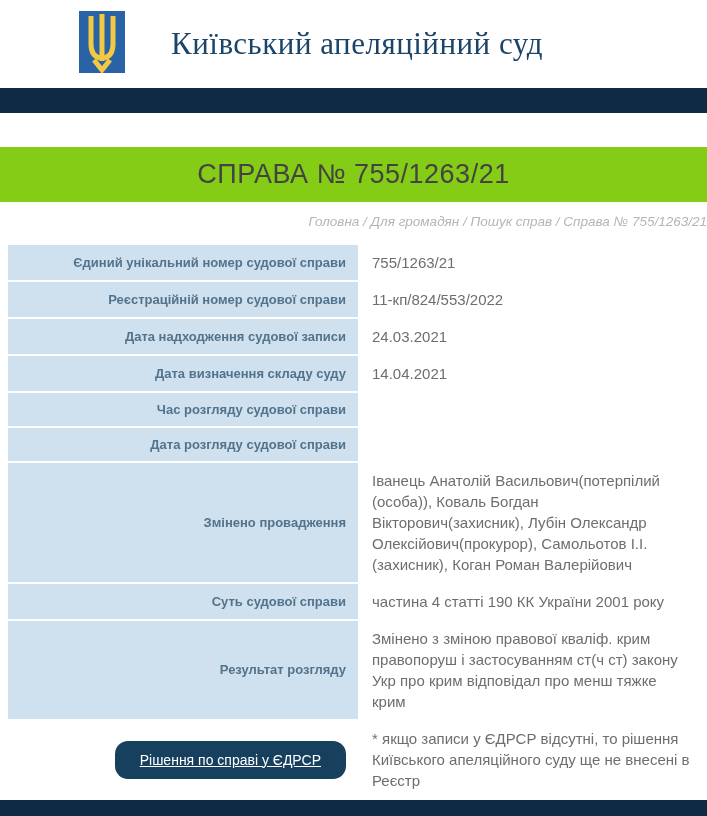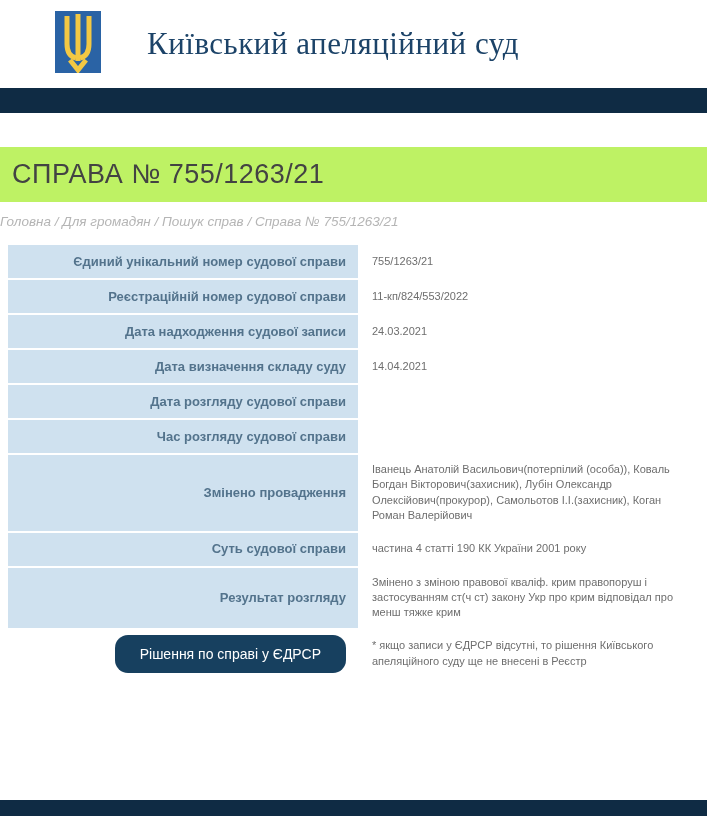--- a/index.html
+++ b/index.html
@@ -4,62 +4,62 @@
 <style>
   * { box-sizing: border-box; }
   body { margin: 0; background: #ffffff; font-family: "Liberation Sans", sans-serif; }
   .page {
     width: 707px; height: 816px; margin: 0 auto; background: #ffffff;
     display: flex; flex-direction: column; overflow: hidden; position: relative;
   }
   
   .site-header {
     height: 88px; flex-shrink: 0; display: flex; align-items: center;
-    padding-left: 55px; background: #ffffff;
+    padding-left: 79px; background: #ffffff;
   }
   .logo { flex-shrink: 0; display: block; }
   .site-title {
     margin: 0 0 0 46px; font-family: "Liberation Serif", serif;
     font-weight: 400; font-size: 31px; color: var(--header_title, #1c4368);
     letter-spacing: 0.5px;
   }
   .nav-bar { height: 25px; flex-shrink: 0; background: var(--navy, #0f2b44); }
   
   .title-band {
-    margin-top: 34px; background: #bef264; padding: 12px 12px;
+    margin-top: 34px; background: #84cc16; text-align: center; padding: 12px 4px;
   }
   .page-title {
     margin: 0; font-size: 27px; font-weight: 400; color: #434343; letter-spacing: 0.5px;
   }
   .breadcrumb {
-    margin: 12px 0 16px; text-align: left; font-style: italic;
+    margin: 12px 0 16px; text-align: right; font-style: italic;
     color: #b5b5b5; font-size: 13.5px; cursor: pointer;
   }
   
   .case-table { display: flex; flex-direction: column; gap: 2px; padding: 0 8px; }
   .row { display: flex; min-height: 33px; }
   .cell-label {
     width: 350px; flex-shrink: 0; background: var(--label_bg, #cfe1ef);
     color: var(--label_text, #53738c); font-weight: bold; font-size: 13px;
     display: flex; align-items: center; justify-content: flex-end;
     text-align: center; padding: 7px 12px; line-height: 1.35;
   }
   .cell-value {
     flex: 1; background: #ffffff; color: var(--value_text, #6e6e6e);
-    font-size: 11px; line-height: 1.4; display: flex; align-items: center;
+    font-size: 15px; line-height: 1.4; display: flex; align-items: center;
     padding: 7px 8px 7px 14px;
   }
   .cell-button {
     width: 350px; flex-shrink: 0; background: #ffffff;
     display: flex; align-items: center; justify-content: flex-end; padding: 5px 12px;
   }
   .edrsr-button {
     background: var(--button_bg, #17405f); color: #ffffff; border: none;
     font-family: "Liberation Sans", sans-serif; font-size: 14px;
-    padding: 11px 25px; border-radius: 13px; cursor: pointer;
+    padding: 11px 25px; border-radius: 13px; cursor: pointer; text-decoration: underline;
   }
   .footer-bar { margin-top: auto; height: 16px; flex-shrink: 0; background: var(--navy, #0f2b44); }
 </style>
 </head>
 <body>
 
 <div class="page">
 
   <header class="site-header">
     <span class="logo">
@@ -101,26 +101,26 @@
         <div class="cell-label">Дата надходження судової записи</div>
         <div class="cell-value">24.03.2021</div>
       </div>
 
       <div class="row">
         <div class="cell-label">Дата визначення складу суду</div>
         <div class="cell-value">14.04.2021</div>
       </div>
 
       <div class="row">
-        <div class="cell-label">Дата розгляду судової справи</div>
+        <div class="cell-label">Час розгляду судової справи</div>
         <div class="cell-value"></div>
       </div>
 
       <div class="row">
-        <div class="cell-label">Час розгляду судової справи</div>
+        <div class="cell-label">Дата розгляду судової справи</div>
         <div class="cell-value"></div>
       </div>
 
 
       <div class="row">
         <div class="cell-label">Змінено провадження</div>
         <div class="cell-value">Іванець Анатолій Васильович(потерпілий (особа)), Коваль Богдан Вікторович(захисник), Лубін Олександр Олексійович(прокурор), Самольотов І.І.(захисник), Коган Роман Валерійович</div>
       </div>
 
       <div class="row">

